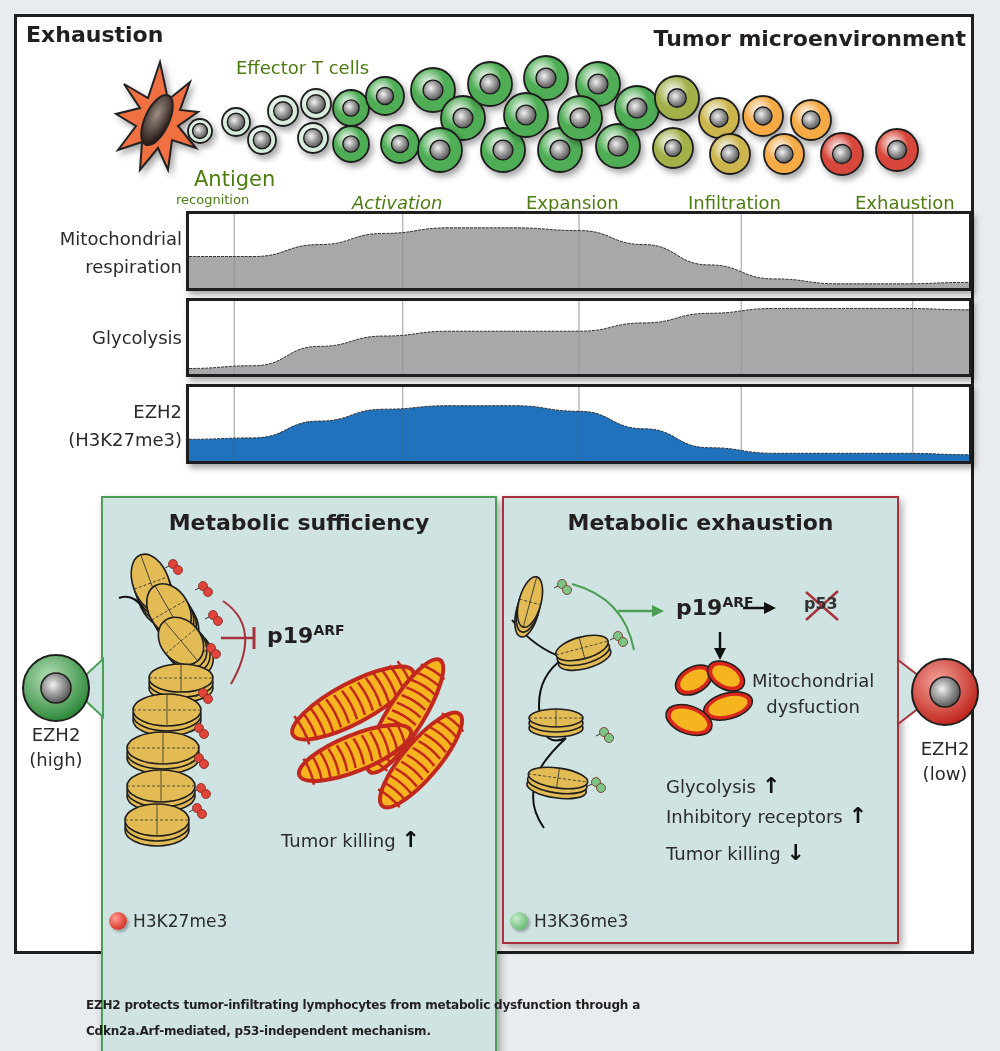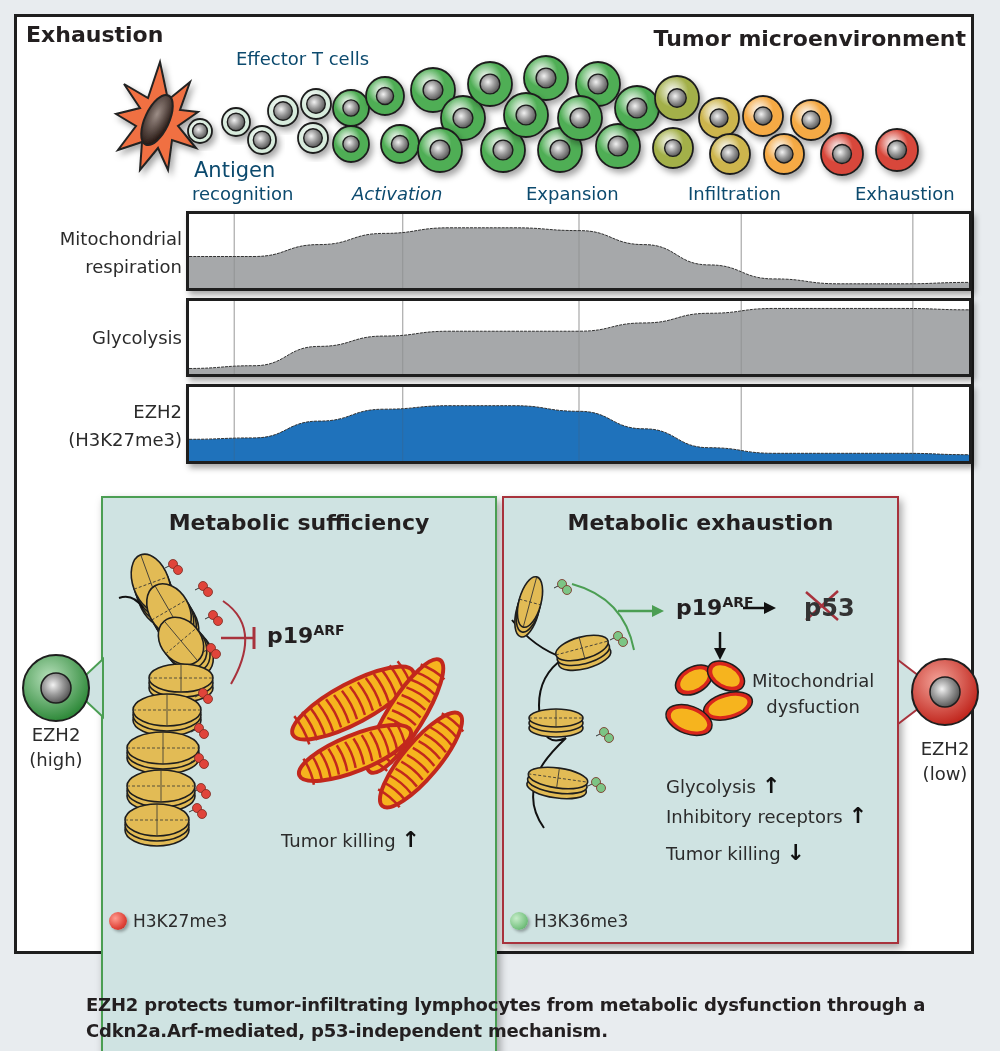--- a/index.html
+++ b/index.html
@@ -1,28 +1,28 @@
 <!DOCTYPE html>
 <html><head>
 <meta charset="utf-8">
 <style>
   html, body { margin:0; padding:0; }
   body { width:1000px; height:1051px; background:#e8ecef; position:relative; overflow:hidden; font-family:"DejaVu Sans", sans-serif; color:#231f20; }
   #frame { position:absolute; left:14px; top:14px; width:960px; height:940px; background:#fff; border:3px solid #1e1e1e; box-sizing:border-box; }
   .abs { position:absolute; }
-  .t-label { font-size:19px; color:#0c4a6e; white-space:nowrap; }
+  .t-label { font-size:19px; color:#4d7c0f; white-space:nowrap;margin-top:9px; }
   .t-head { font-size:22px; font-weight:bold; color:#231f20; white-space:nowrap; }
   .panel { position:absolute; left:186px; width:786px; background:#fff; border:3px solid #1e1e1e; box-sizing:border-box; box-shadow:3px 4px 6px rgba(0,0,0,0.35); overflow:hidden; }
   .panel svg { position:absolute; left:0; top:0; }
   .row-label { position:absolute; right:818px; text-align:right; font-size:18px; color:#2b2b2b; line-height:28px; white-space:nowrap; }
   .box { position:absolute; background:#cfe3e2; box-sizing:border-box; box-shadow:3px 4px 8px rgba(0,0,0,0.35); }
   .box-title { position:absolute; left:0; right:0; text-align:center; font-size:22px; font-weight:bold; }
   .eff-line { font-size:18px; color:#2b2b2b; white-space:nowrap; line-height:29px; }
   .arrow { display:inline-block; font-weight:bold; font-size:22px; color:#111; margin-left:6px; }
-  #caption { position:absolute; left:86px; top:992px; font-size:18px; font-weight:bold; color:#231f20; line-height:26px; letter-spacing:-0.2px; }
+  #caption { position:absolute; left:86px; top:992px; font-size:12px; font-weight:bold; color:#231f20; line-height:26px; letter-spacing:-0.2px; }
   sup { font-size:14px; }
   sub { font-size:12px; }
 </style>
 </head>
 <body>
 
 <div id="frame"></div>
 
 <div class="abs t-head" style="left:26px;top:22px;">Exhaustion</div>
 <div class="abs t-head" style="right:34px;top:26px;">Tumor microenvironment</div>
@@ -204,21 +204,21 @@
         <circle cx="842" cy="154" r="9.450000000000001" fill="url(#nucg)" stroke="#1e1e1e" stroke-width="1.4"></circle>
       </g>
       <g filter="url(#sh)">
         <circle cx="897" cy="150" r="21" fill="url(#cg-red)" stroke="#1e1e1e" stroke-width="1.8"></circle>
         <circle cx="897" cy="150" r="9.450000000000001" fill="url(#nucg)" stroke="#1e1e1e" stroke-width="1.4"></circle>
       </g>
     </g>
 </svg>
 
 <div class="abs t-label" style="left:194px;top:158px;font-size:21px;">Antigen</div>
-<div class="abs t-label" style="left:192px;top:183px;font-size:18px;">recognition</div>
+<div class="abs t-label" style="left:176px;top:183px;font-size:13px;">recognition</div>
 <div class="abs t-label" style="left:352px;top:183px;font-size:18px;font-style:italic;">Activation</div>
 <div class="abs t-label" style="left:526px;top:183px;font-size:18px;">Expansion</div>
 <div class="abs t-label" style="left:688px;top:183px;font-size:18px;">Infiltration</div>
 <div class="abs t-label" style="left:855px;top:183px;font-size:18px;">Exhaustion</div>
 
 <div class="panel" id="panel-0" style="top:211px;height:80px;">
     <svg width="780" height="74">
       <line x1="45.24" y1="0" x2="45.24" y2="74" stroke="#c4c4c4" stroke-width="1.2"></line>
       <line x1="213.72000000000003" y1="0" x2="213.72000000000003" y2="74" stroke="#c4c4c4" stroke-width="1.2"></line>
       <line x1="390" y1="0" x2="390" y2="74" stroke="#c4c4c4" stroke-width="1.2"></line>
@@ -540,21 +540,21 @@
         </g>
         <g transform="rotate(20 185 222)">
           <ellipse cx="185" cy="222" rx="24" ry="14" fill="#d9261c" stroke="#1e1e1e" stroke-width="1.5"></ellipse>
           <ellipse cx="185" cy="222" rx="19" ry="10" fill="#f6b41e"></ellipse>
         </g>
       </g>
     <line x1="302" y1="94" x2="334" y2="122" stroke="#a8323c" stroke-width="2.5"></line>
     <line x1="302" y1="122" x2="334" y2="93" stroke="#a8323c" stroke-width="2.5"></line>
   </svg>
   <div class="abs" style="left:172px;top:96px;font-size:22px;font-weight:bold;"><span>p19</span><sup>ARF</sup></div>
-  <div class="abs" style="left:300px;top:96px;font-size:24px;font-weight:bold;color:#333;">p53</div>
+  <div class="abs" style="left:300px;top:96px;font-size:16px;font-weight:bold;color:#333;">p53</div>
   <div class="abs" style="left:248px;top:170px;font-size:18px;color:#2b2b2b;text-align:center;line-height:26px;">
     <div>Mitochondrial</div>
     <div>dysfuction</div>
   </div>
   <div id="exh-effects" class="abs" style="left:162px;top:273px;">
     <div class="eff-line"><span>Glycolysis</span><span class="arrow">↑</span></div>
     <div class="eff-line"><span>Inhibitory receptors</span><span class="arrow">↑</span></div>
     <div class="eff-line" style="margin-top:7px;"><span>Tumor killing</span><span class="arrow">↓</span></div>
   </div>
   <div class="abs" style="left:6px;top:414px;width:18px;height:18px;border-radius:50%;background:radial-gradient(circle at 35% 35%,#c6ecc9,#7cc585 60%,#4a9a55);box-shadow:2px 2px 3px rgba(0,0,0,0.3);"></div>

